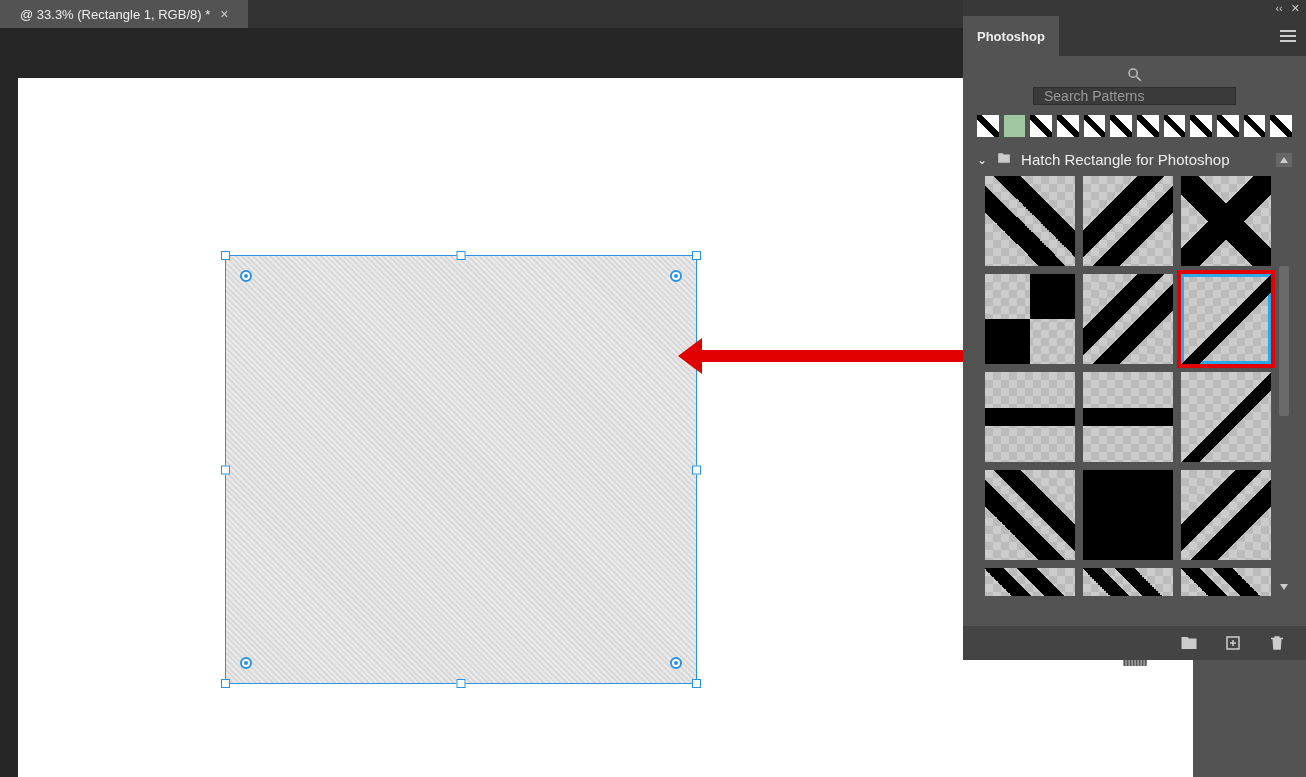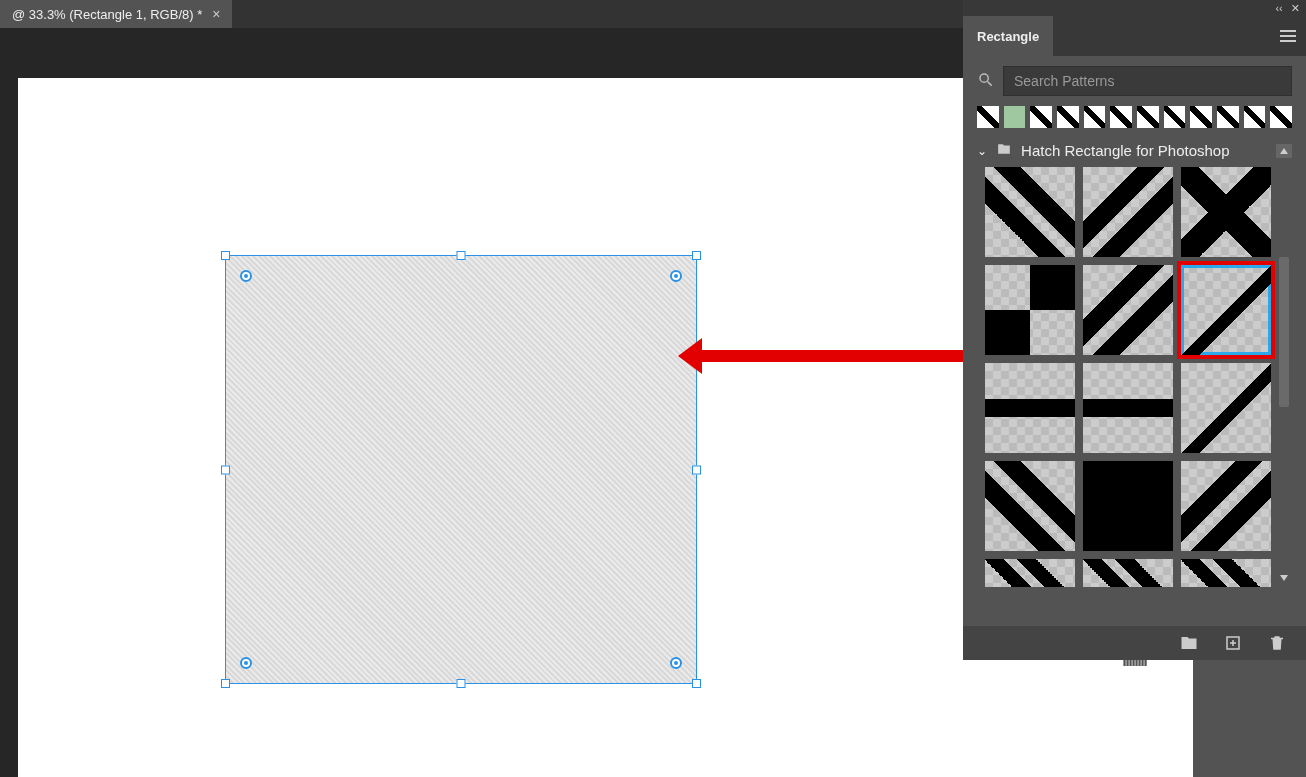--- a/index.html
+++ b/index.html
@@ -21,21 +21,21 @@
   height: 28px;
   width: 963px;
   background: #333;
   display: flex;
 }
 .doc-tab {
   background: #535353;
   height: 28px;
   display: flex;
   align-items: center;
-  padding: 0 12px;
+  padding: 0 20px;
   color: #eee;
   font-size: 13px;
 }
 .doc-tab .close-x {
   margin-left: 10px;
   font-size: 14px;
   color: #ccc;
   cursor: pointer;
 }
 
@@ -153,21 +153,21 @@
   cursor:pointer;
 }
 .panel-menu span{width:16px;height:2px;background:#ccc;}
 
 .panel-body {
   padding: 10px 14px 6px 14px;
 }
 
 
 .search-row {
-  display:flex; align-items:center; gap:8px; margin-bottom:10px;
+  display:flex; align-items:center; margin-bottom:10px;flex-direction:column;
 }
 .search-icon svg { width:18px;height:18px;fill:#bbb; }
 .search-input {
   flex:1;
   background:#3a3a3a;
   border:1px solid #2f2f2f;
   height:30px;
   color:#bbb;
   padding:0 10px;
   font-size:14px;
@@ -313,21 +313,21 @@
 
 <div class="arrow"></div>
 
 <div class="panel-area">
   <div class="panel-topbar">
     <span>‹‹</span>
     <span>✕</span>
   </div>
   <div class="panel-tabbar">
     <div class="panel-tab">
-      <span>Rectangle</span>
+      <span>Photoshop</span>
     </div>
     <div class="panel-menu">
       <span></span>
         <span></span>
         <span></span>
     </div>
   </div>
   <div class="panel-body">
     <div class="search-row">
       <span class="search-icon">

